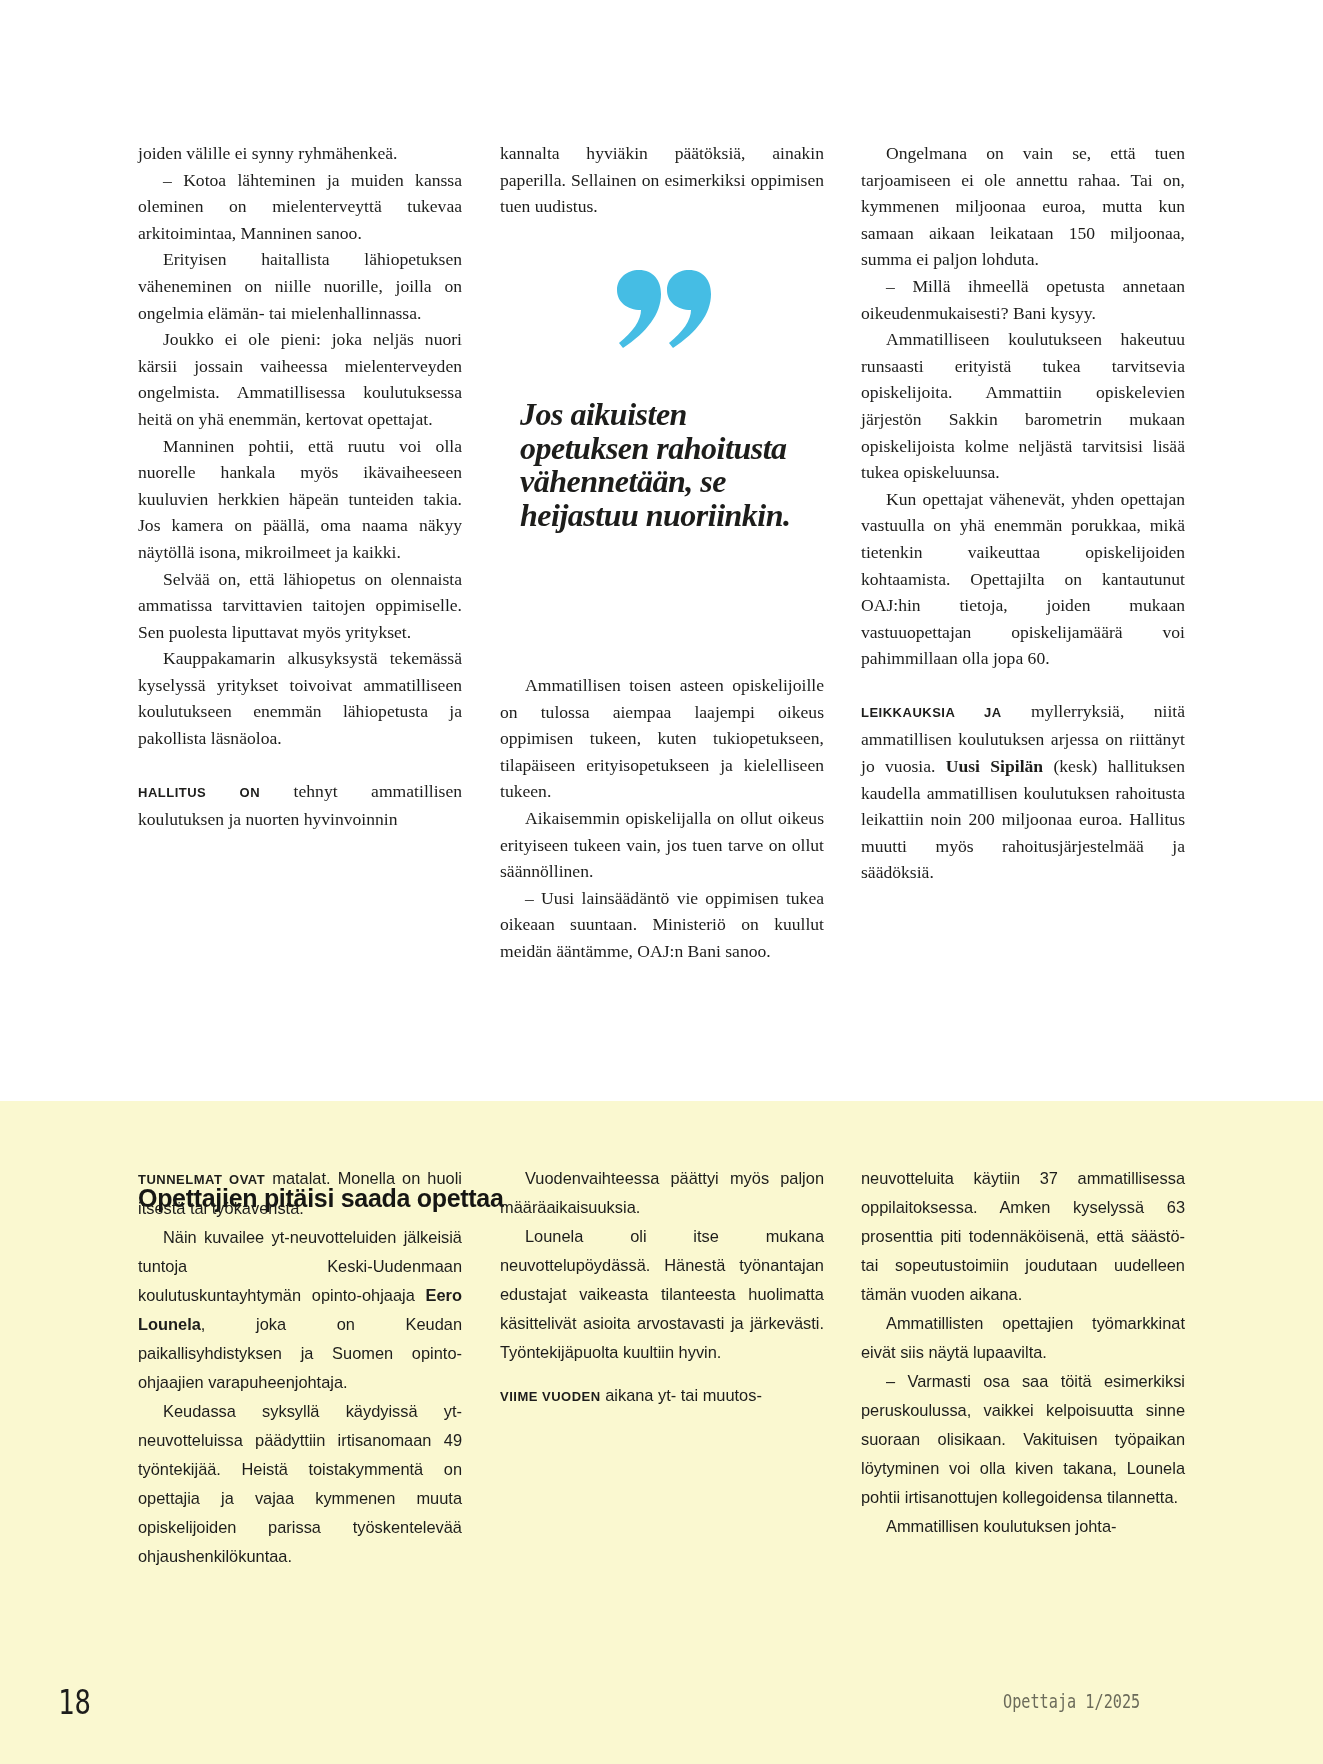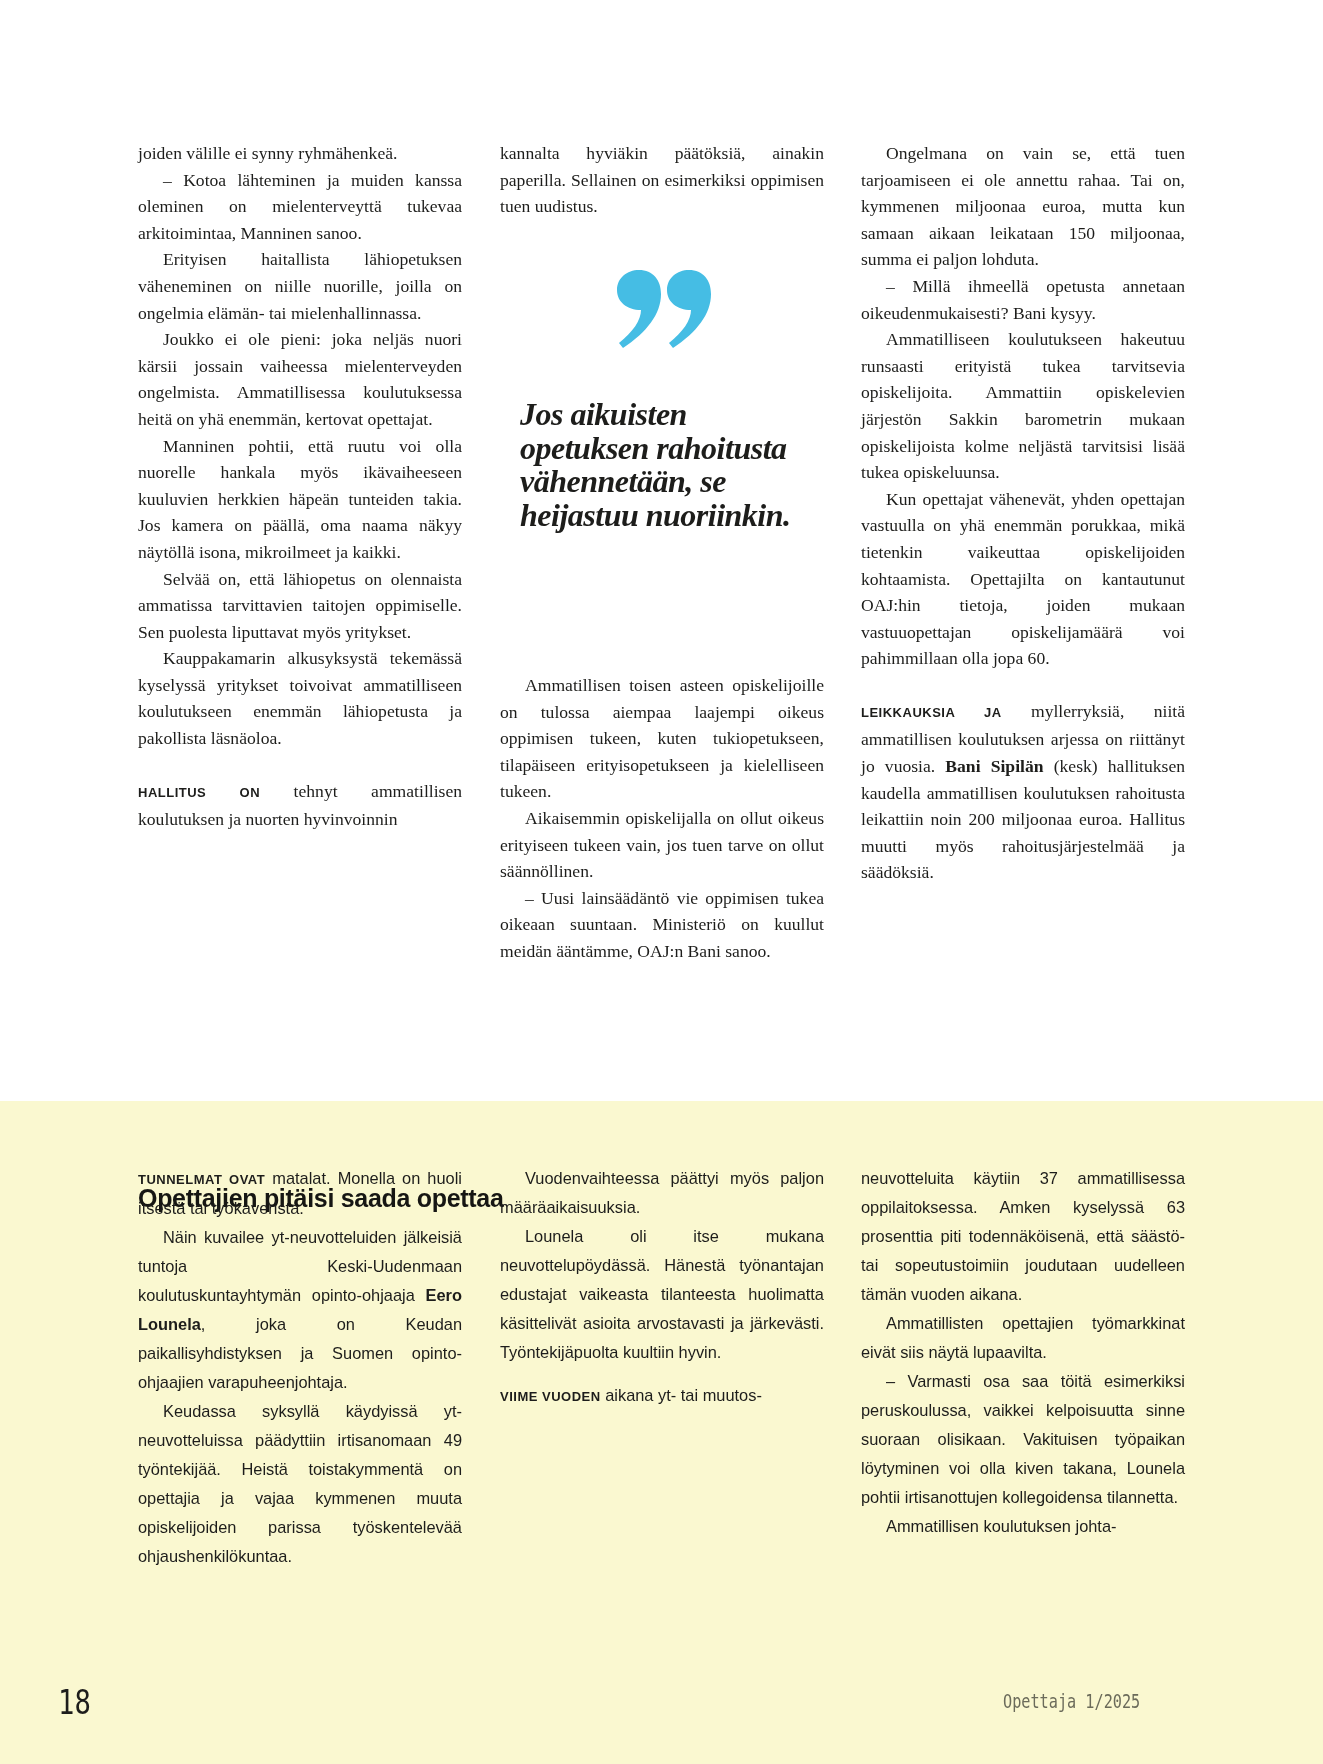--- a/index.html
+++ b/index.html
@@ -90,21 +90,21 @@
   <p>Ammatillisen toisen asteen opiskelijoille on tulossa aiempaa laajempi oikeus oppimisen tukeen, kuten tukiopetukseen, tilapäiseen erityisopetukseen ja kielelliseen tukeen.</p>
   <p>Aikaisemmin opiskelijalla on ollut oikeus erityiseen tukeen vain, jos tuen tarve on ollut säännöllinen.</p>
   <p>– Uusi lainsäädäntö vie oppimisen tukea oikeaan suuntaan. Ministeriö on kuullut meidän ääntämme, OAJ:n Bani sanoo.</p>
 </div>
 
 <div class="col c3">
   <p>Ongelmana on vain se, että tuen tarjoamiseen ei ole annettu rahaa. Tai on, kymmenen miljoonaa euroa, mutta kun samaan aikaan leikataan 150 miljoonaa, summa ei paljon lohduta.</p>
   <p>– Millä ihmeellä opetusta annetaan oikeudenmukaisesti? Bani kysyy.</p>
   <p>Ammatilliseen koulutukseen hakeutuu runsaasti erityistä tukea tarvitsevia opiskelijoita. Ammattiin opiskelevien järjestön Sakkin barometrin mukaan opiskelijoista kolme neljästä tarvitsisi lisää tukea opiskeluunsa.</p>
   <p>Kun opettajat vähenevät, yhden opettajan vastuulla on yhä enemmän porukkaa, mikä tietenkin vaikeuttaa opiskelijoiden kohtaamista. Opettajilta on kantautunut OAJ:hin tietoja, joiden mukaan vastuuopettajan opiskelijamäärä voi pahimmillaan olla jopa 60.</p>
-  <p class="noind gap"><span class="lead">LEIKKAUKSIA JA</span><span> myllerryksiä, niitä ammatillisen koulutuksen arjessa on riittänyt jo vuosia. </span><b class="name">Bani Sipilän</b><span> (kesk) hallituksen kaudella ammatillisen koulutuksen rahoitusta leikattiin noin 200 miljoonaa euroa. Hallitus muutti myös rahoitusjärjestelmää ja säädöksiä.</span></p>
+  <p class="noind gap"><span class="lead">LEIKKAUKSIA JA</span><span> myllerryksiä, niitä ammatillisen koulutuksen arjessa on riittänyt jo vuosia. </span><b class="name">Uusi Sipilän</b><span> (kesk) hallituksen kaudella ammatillisen koulutuksen rahoitusta leikattiin noin 200 miljoonaa euroa. Hallitus muutti myös rahoitusjärjestelmää ja säädöksiä.</span></p>
 </div>
 
 <div class="box"></div>
 <div class="box-title">Opettajien pitäisi saada opettaa</div>
 
 <div class="bcol b1">
   <p class="noind"><span class="lead">TUNNELMAT OVAT</span><span> matalat. Monella on huoli itsestä tai työkaverista.</span></p>
   <p><span>Näin kuvailee yt-neuvotteluiden jälkeisiä tuntoja Keski-Uudenmaan koulutuskuntayhtymän opinto-ohjaaja </span><b class="name">Eero Lounela</b><span>, joka on Keudan paikallisyhdistyksen ja Suomen opinto-ohjaajien varapuheenjohtaja.</span></p>
   <p>Keudassa syksyllä käydyissä yt-neuvotteluissa päädyttiin irtisanomaan 49 työntekijää. Heistä toistakymmentä on opettajia ja vajaa kymmenen muuta opiskelijoiden parissa työskentelevää ohjaushenkilökuntaa.</p>
 </div>

